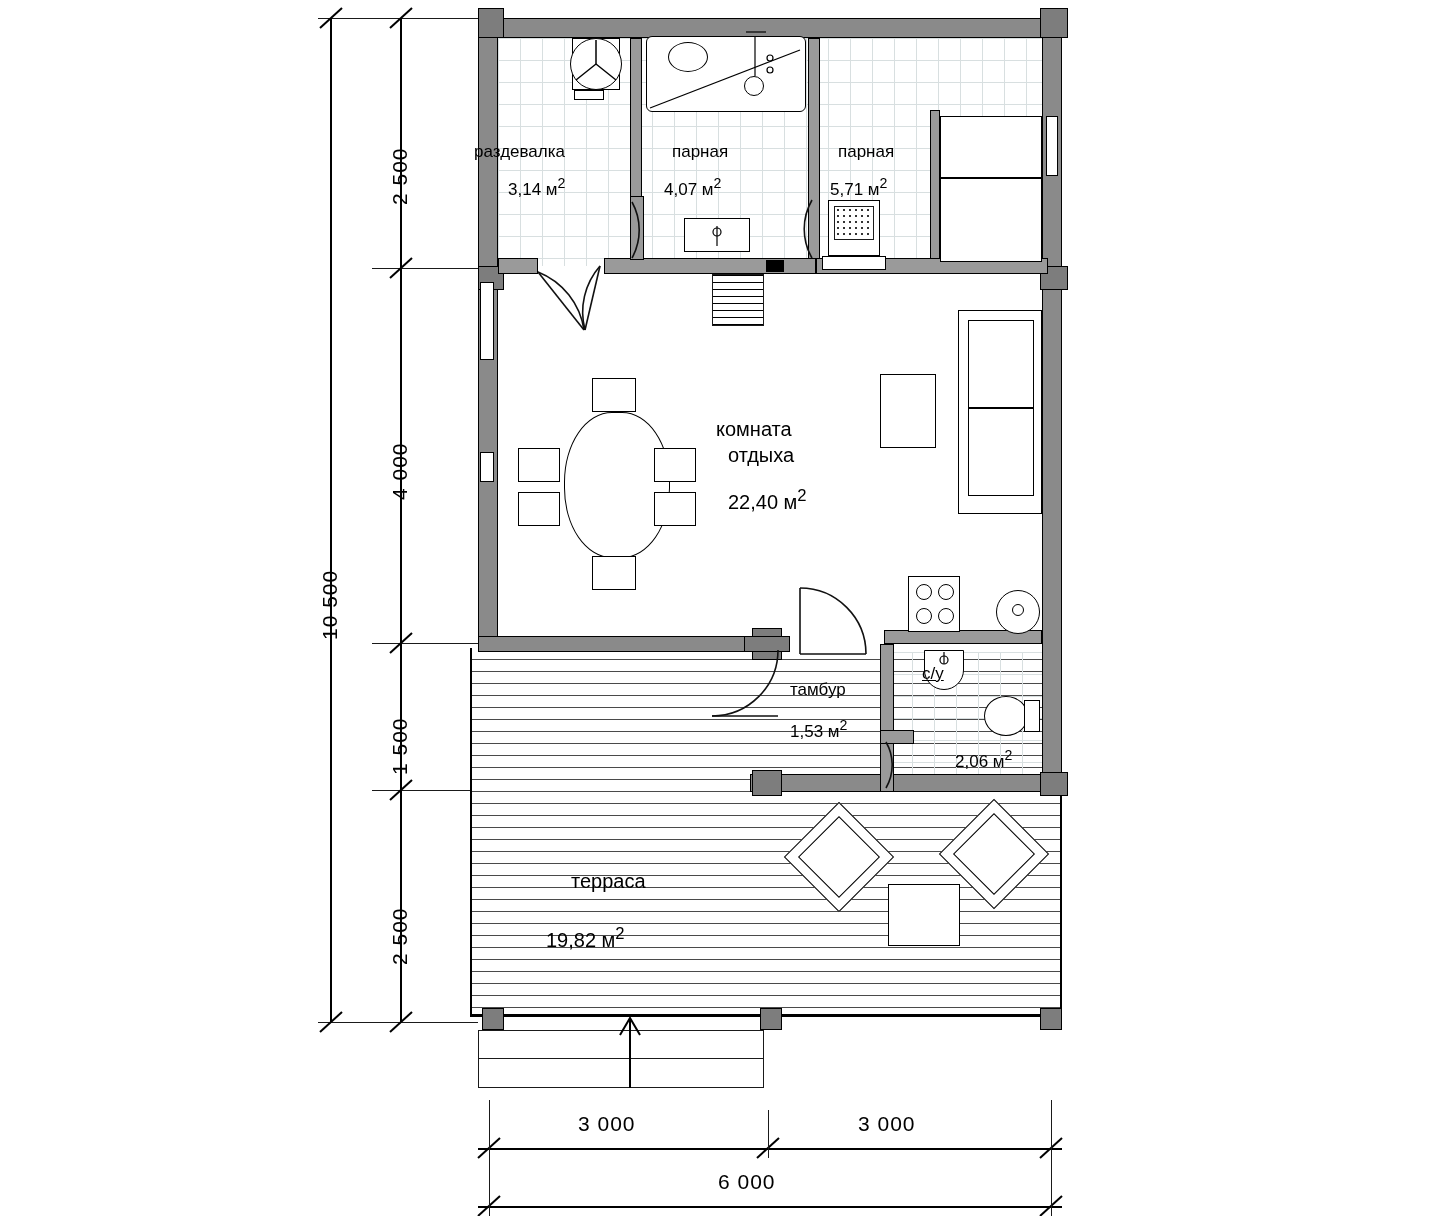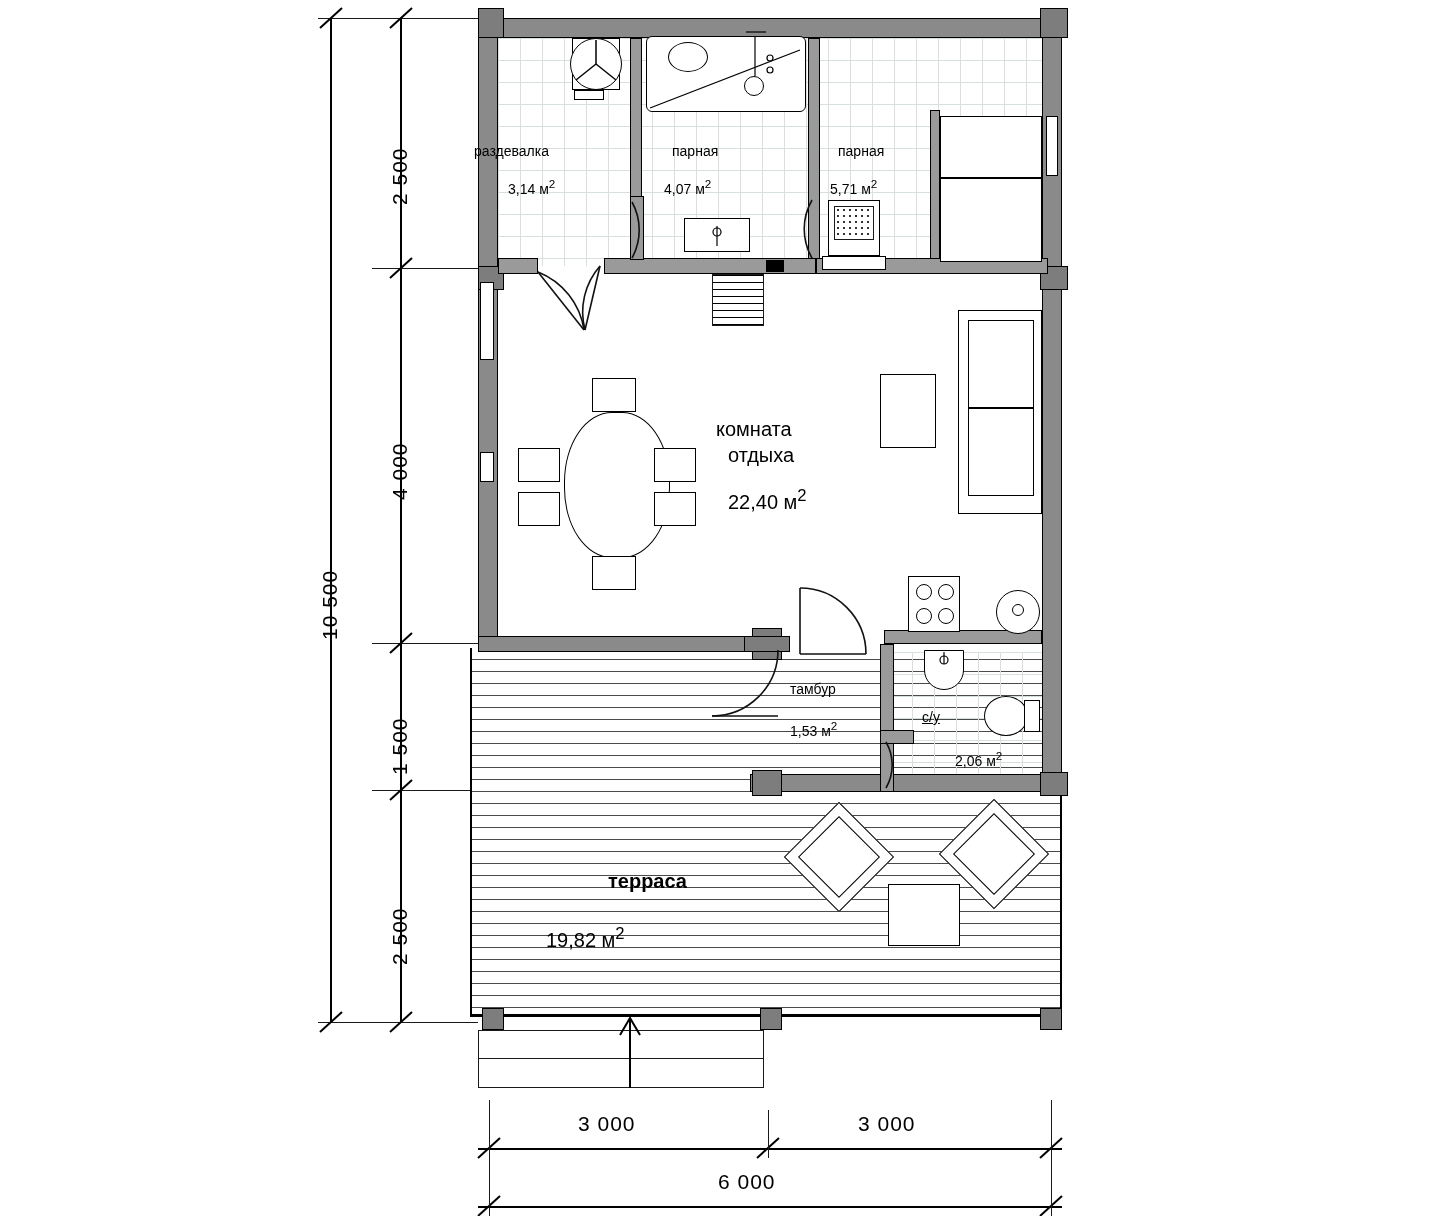--- a/index.html
+++ b/index.html
@@ -13,21 +13,21 @@
   .wall{position:absolute;background:#8a8a8a;border:1px solid #000;box-sizing:border-box;}
   .wallfill{position:absolute;background:#9a9a9a;border:1px solid #000;box-sizing:border-box;}
   .post{position:absolute;background:#7d7d7d;border:1px solid #000;box-sizing:border-box;}
   .tile{position:absolute;box-sizing:border-box;
         background-image:linear-gradient(to right,#d8dfe0 1px,transparent 1px),
                          linear-gradient(to bottom,#d8dfe0 1px,transparent 1px);
         background-size:22px 22px;}
   .box{position:absolute;border:1px solid #000;box-sizing:border-box;background:#fff;}
   .boxn{position:absolute;border:1px solid #1a1a1a;box-sizing:border-box;background:transparent;}
   .circ{position:absolute;border:1px solid #000;border-radius:50%;box-sizing:border-box;background:#fff;}
-  .lbl{position:absolute;white-space:nowrap;font-size:14px;line-height:23px;}
+  .lbl{position:absolute;white-space:nowrap;font-size:17px;line-height:23px;}
   .lbl.big{font-size:20px;}
   .dimtxt{position:absolute;white-space:nowrap;font-size:21px;letter-spacing:1px;}
   .vert{transform-origin:0 0;transform:rotate(-90deg);}
   .deck{position:absolute;box-sizing:border-box;
         background-image:repeating-linear-gradient(to bottom,#ffffff 0px,#ffffff 11px,#4a4a4a 11px,#4a4a4a 12px);}
   svg.ovl{position:absolute;left:0;top:0;width:1430px;height:1216px;pointer-events:none;}
 </style>
 </head>
 <body>
 
@@ -96,21 +96,21 @@
       <polyline points="620,1035 630,1018 640,1035"></polyline>
     </g>
   </svg>
 
   <div class="box" style="left:800px;top:818px;width:78px;height:78px;transform:rotate(45deg);"></div>
   <div class="box" style="left:810px;top:828px;width:58px;height:58px;transform:rotate(45deg);"></div>
   <div class="box" style="left:955px;top:815px;width:78px;height:78px;transform:rotate(45deg);"></div>
   <div class="box" style="left:965px;top:825px;width:58px;height:58px;transform:rotate(45deg);"></div>
   <div class="box" style="left:888px;top:884px;width:72px;height:62px;"></div>
 
-  <div class="lbl big" style="left:608px;top:870px;font-weight:bold;">терраса</div>
+  <div class="lbl big" style="left:571px;top:870px;">терраса</div>
   <div class="lbl big" style="left:546px;top:922px;">
     <span>19,82 м</span><sup>2</sup>
   </div>
 
   <div class="wall" style="left:478px;top:18px;width:584px;height:20px;"></div>
   <div class="wall" style="left:478px;top:18px;width:20px;height:262px;"></div>
   <div class="wall" style="left:478px;top:278px;width:20px;height:366px;"></div>
   <div class="wall" style="left:1042px;top:18px;width:20px;height:262px;"></div>
   <div class="wall" style="left:1042px;top:278px;width:20px;height:512px;"></div>
   <div class="wall" style="left:478px;top:636px;width:288px;height:16px;"></div>
@@ -235,21 +235,21 @@
       <circle cx="944" cy="660" r="4"></circle>
     </g>
   </svg>
   <div class="circ" style="left:984px;top:696px;width:44px;height:40px;"></div>
   <div class="box" style="left:1024px;top:700px;width:16px;height:32px;"></div>
 
   <div class="lbl" style="left:790px;top:678px;">тамбур</div>
   <div class="lbl" style="left:790px;top:714px;">
     <span>1,53 м</span><sup>2</sup>
   </div>
-  <div class="lbl" style="left:922px;top:706px;text-decoration:underline;">с/у</div>
+  <div class="lbl" style="left:922px;top:662px;text-decoration:underline;">с/у</div>
   <div class="lbl" style="left:922px;top:744px;margin-left:33px;">
     <span>2,06 м</span><sup>2</sup>
   </div>
 
   <svg class="ovl">
     <g stroke="#111" stroke-width="1.6" fill="none">
 
       <path d="M538,272 A74,74 0 0 1 584,330"></path>
       <line x1="538" y1="272" x2="584" y2="330"></line>
       <line x1="600" y1="266" x2="585" y2="330"></line>

